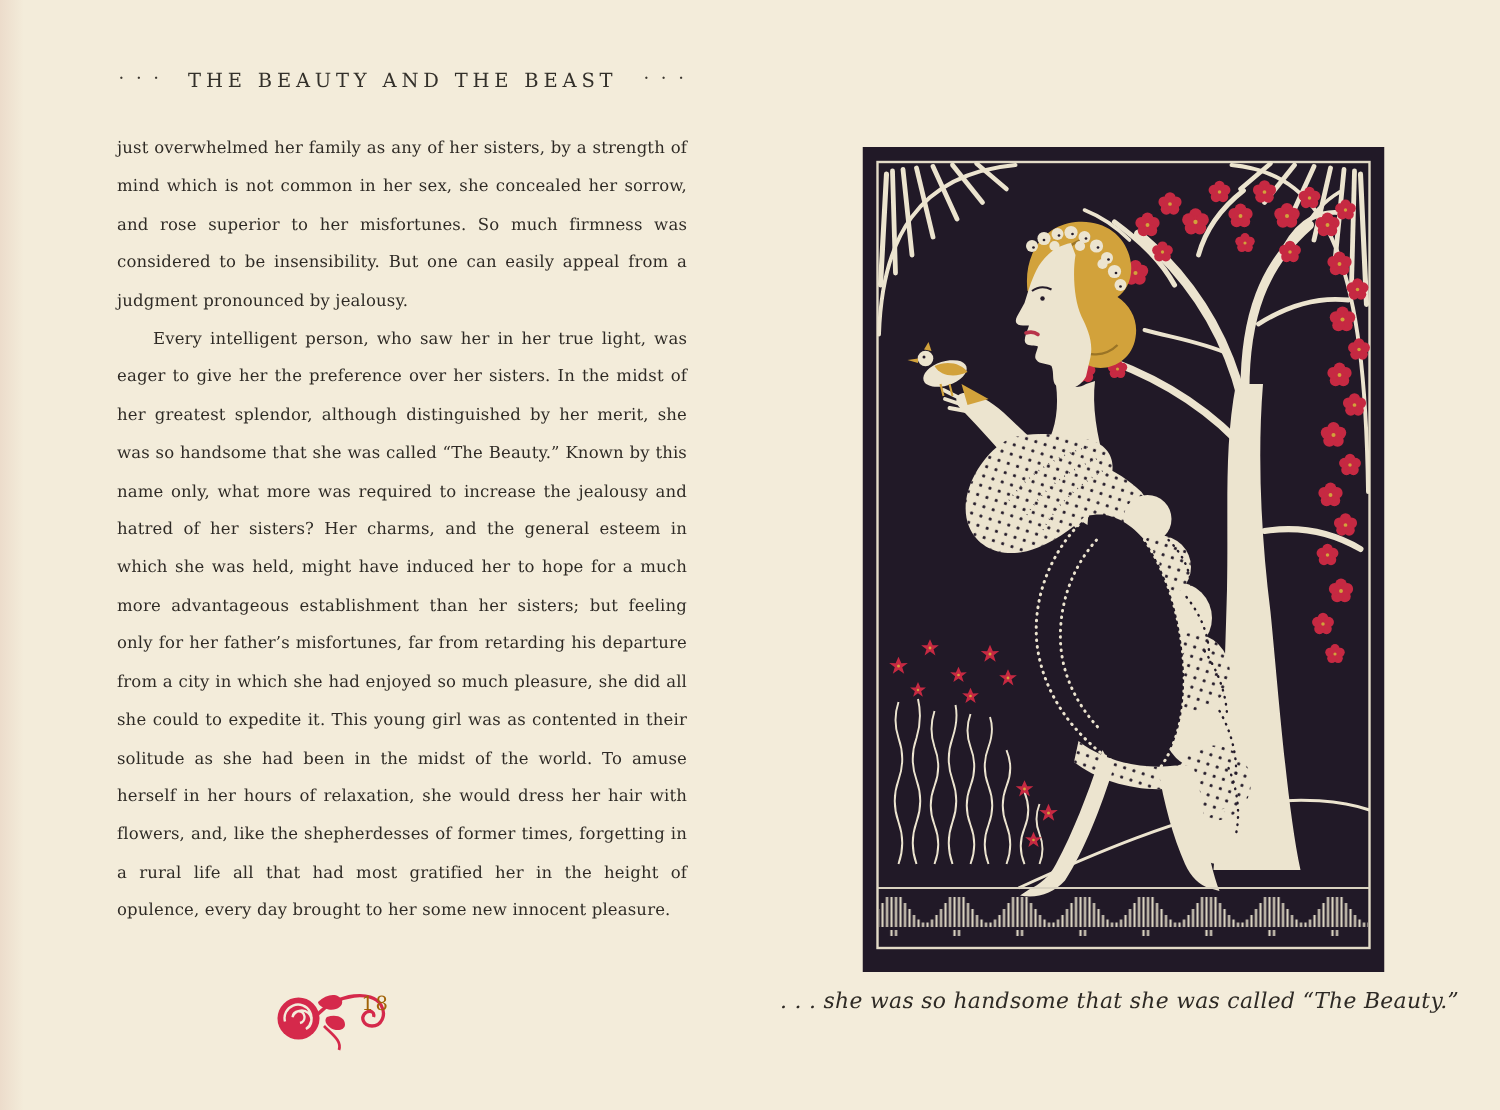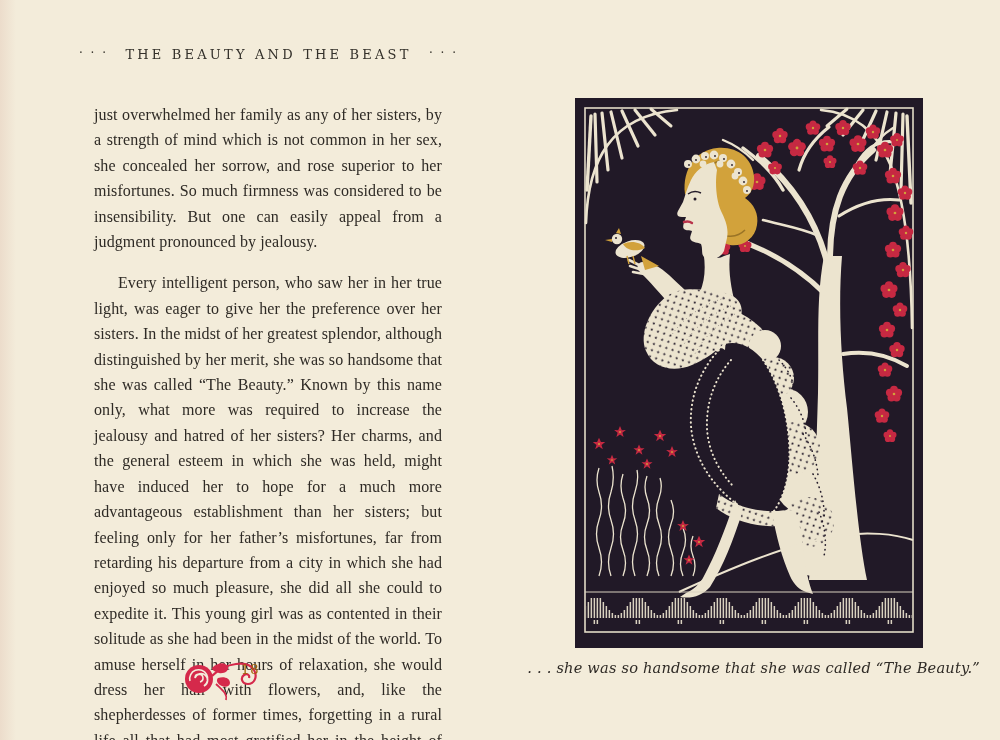--- a/index.html
+++ b/index.html
@@ -17,36 +17,36 @@
   }
   .page-left{position:absolute;left:78px;top:0;width:380px;}
   .chapter-header{
     position:absolute;left:0;top:47px;width:380px;
     text-align:right;font-size:13px;letter-spacing:3.2px;
     color:#33302a;white-space:nowrap;
   }
   .chapter-header .orn{letter-spacing:2px;font-size:12px;position:relative;top:-2px;color:#3a362f;}
   .body-text{position:absolute;left:0;top:86px;width:380px;}
   .body-text p{
-    margin:16px;font-size:16px;line-height:25.4px;
-    text-align:justify;letter-spacing:0.1px;color:#2e2a25;font-family:Liberation Serif, serif;
+    margin:0;font-size:11px;line-height:25.4px;
+    text-align:justify;letter-spacing:0.1px;color:#2e2a25;
   }
   .body-text p.indent{text-indent:24px;}
   .footer-row{position:absolute;left:0;top:650px;width:380px;height:60px;}
   .rose-ornament{position:absolute;left:104px;top:4px;width:88px;height:50px;}
   .page-number{
     position:absolute;left:163px;top:12px;font-size:13px;letter-spacing:1px;color:#a16207;
   }
   .plate{
     position:absolute;left:575px;top:98px;width:348px;height:550px;
   }
   .plate svg{display:block;width:348px;height:550px;}
   .plate-caption{
     position:absolute;left:520px;top:659px;width:460px;
-    text-align:right;font-style:italic;font-size:14.6px;color:#2e2a25;
+    text-align:left;font-style:italic;font-size:14.6px;color:#2e2a25;
     letter-spacing:0.2px;
   }
 </style>
 </head>
 <body>
 
 <div class="edge-strip"></div>
 
 <div class="page-left">
   <div class="chapter-header">

